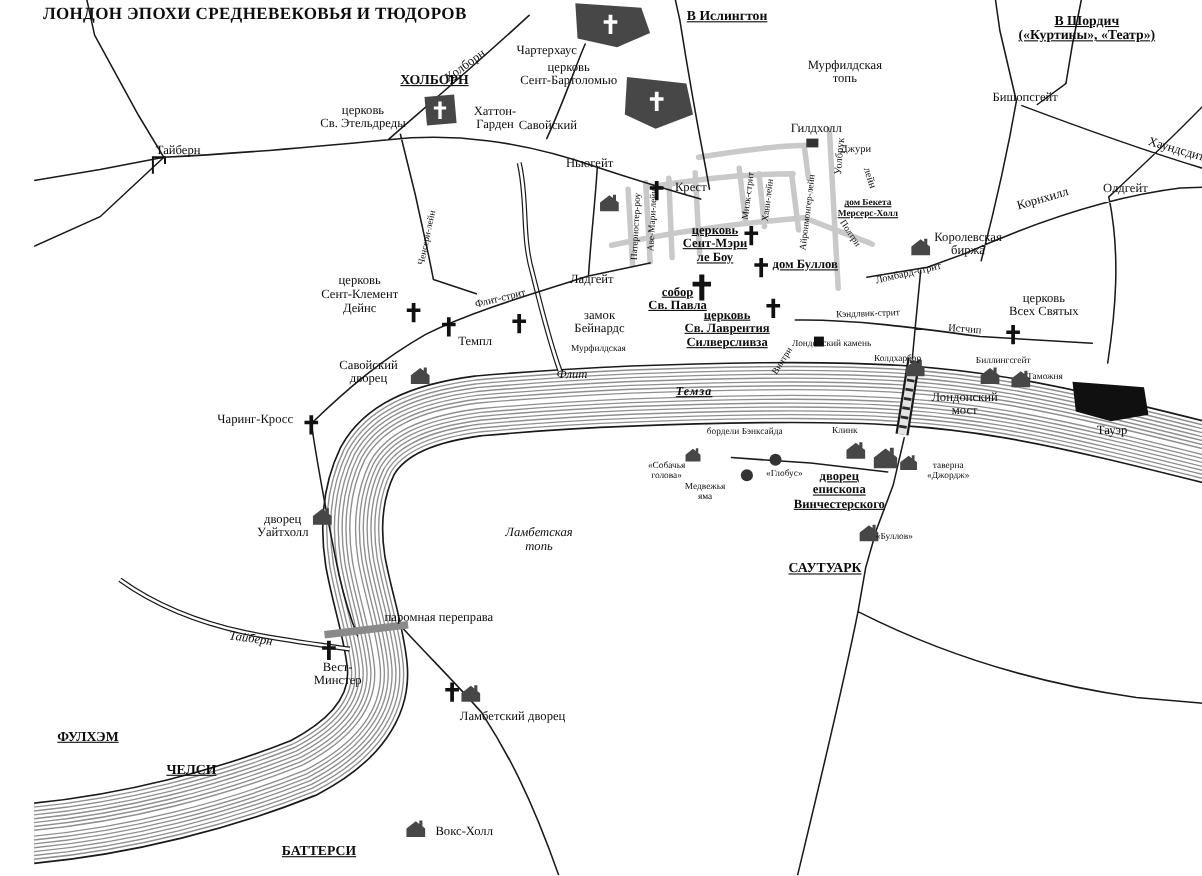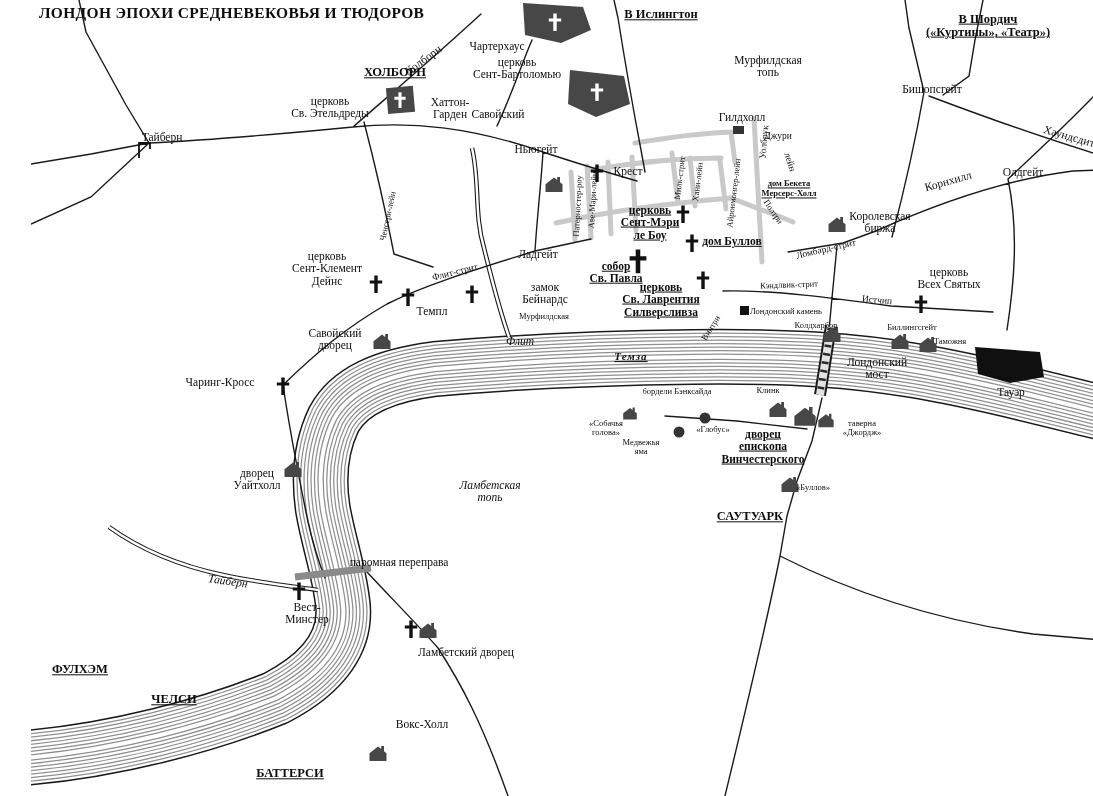--- a/index.html
+++ b/index.html
@@ -213,33 +213,33 @@
   <div class="lbl" style="left:918px;top:278px">церковь
 Всех Святых</div>
   <div class="lbl t" style="left:758px;top:285px;transform:translate(-50%,-50%) rotate(-2deg)">Кэндлвик-стрит</div>
   <div class="lbl" style="left:401px;top:311px">Темпл</div>
   <div class="lbl" style="left:514px;top:293px">замок
 Бейнардс</div>
   <div class="lbl b" style="left:630px;top:299px">церковь
 Св. Лаврентия
 Силверсливза</div>
   <div class="lbl s" style="left:846px;top:300px;transform:translate(-50%,-50%) rotate(5deg)">Истчип</div>
-  <div class="lbl t" style="left:755px;top:312px">Лондонский камень</div>
+  <div class="lbl t" style="left:725px;top:312px">Лондонский камень</div>
   <div class="lbl t" style="left:513px;top:317px">Мурфилдская</div>
   <div class="lbl t" style="left:680px;top:328px;transform:translate(-50%,-50%) rotate(-58deg)">Винтри</div>
   <div class="lbl t" style="left:785px;top:326px">Колдхарбор</div>
   <div class="lbl" style="left:304px;top:339px">Савойский
 дворец</div>
   <div class="lbl t" style="left:881px;top:328px">Биллингсгейт</div>
   <div class="lbl t" style="left:919px;top:342px">Таможня</div>
   <div class="lbl i" style="left:489px;top:341px">Флит</div>
   <div class="lbl i b big" style="left:600px;top:357px">Темза</div>
   <div class="lbl" style="left:846px;top:368px">Лондонский
 мост</div>
-  <div class="lbl" style="left:189px;top:382px">Чаринг-Кросс</div>
+  <div class="lbl" style="left:201px;top:382px">Чаринг-Кросс</div>
   <div class="lbl" style="left:980px;top:392px">Тауэр</div>
   <div class="lbl t" style="left:646px;top:392px">бордели Бэнксайда</div>
   <div class="lbl t" style="left:737px;top:391px">Клинк</div>
   <div class="lbl t" style="left:575px;top:428px">«Собачья
 голова»</div>
   <div class="lbl t" style="left:682px;top:430px">«Глобус»</div>
   <div class="lbl t" style="left:610px;top:447px">Медвежья
 яма</div>
   <div class="lbl t" style="left:831px;top:428px">таверна
 «Джордж»</div>
@@ -252,16 +252,16 @@
   <div class="lbl i" style="left:459px;top:491px">Ламбетская
 топь</div>
   <div class="lbl b h" style="left:719px;top:517px">САУТУАРК</div>
   <div class="lbl" style="left:368px;top:562px">паромная переправа</div>
   <div class="lbl i" style="left:197px;top:581px;transform:translate(-50%,-50%) rotate(8deg)">Тайберн</div>
   <div class="lbl" style="left:276px;top:613px">Вест-
 Минстер</div>
   <div class="lbl" style="left:435px;top:652px">Ламбетский дворец</div>
   <div class="lbl b h" style="left:49px;top:670px">ФУЛХЭМ</div>
   <div class="lbl b h" style="left:143px;top:700px">ЧЕЛСИ</div>
-  <div class="lbl" style="left:391px;top:724px">Вокс-Холл</div>
+  <div class="lbl" style="left:391px;top:756px">Вокс-Холл</div>
   <div class="lbl b h" style="left:259px;top:774px">БАТТЕРСИ</div>
 
 </div>
 
 </body></html>

